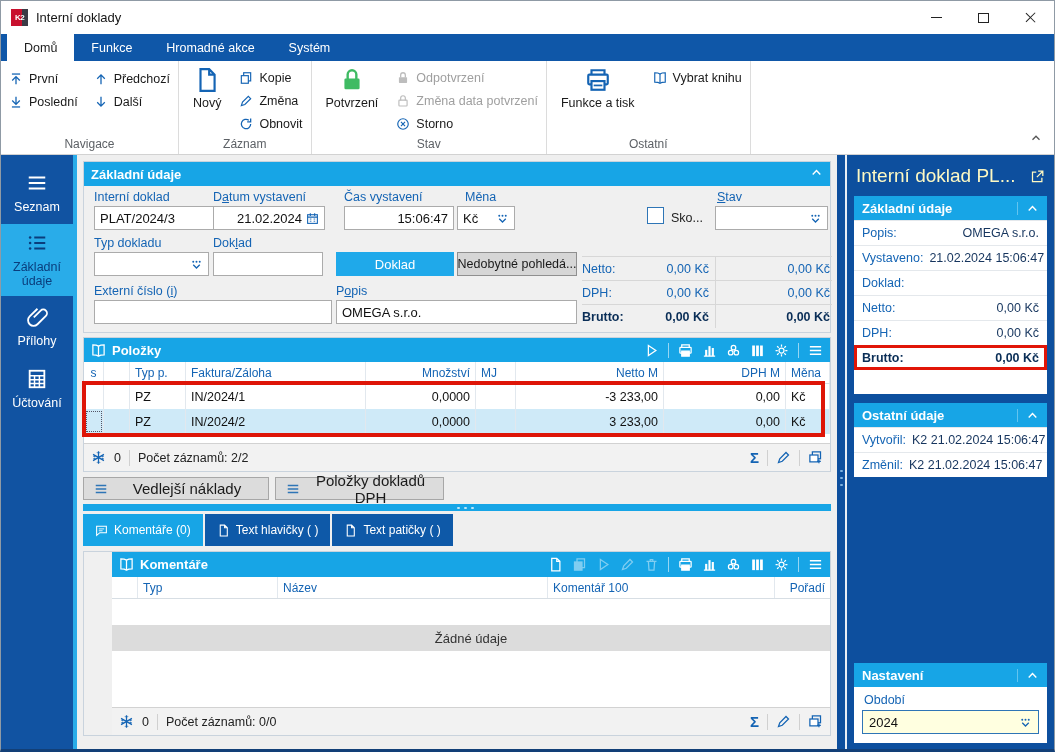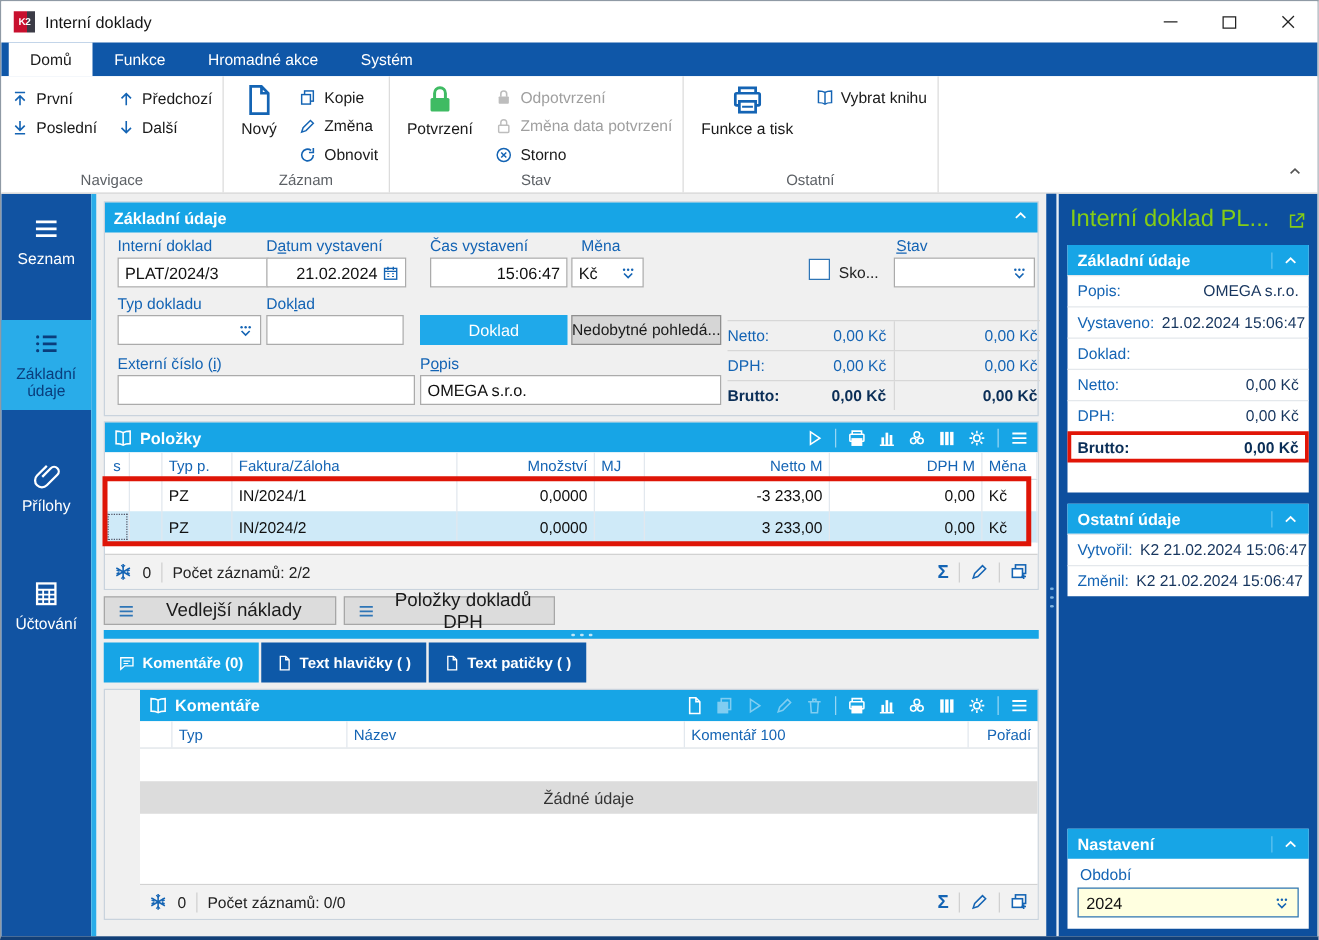--- a/index.html
+++ b/index.html
@@ -35,21 +35,21 @@
   .rsmall { display:flex; align-items:center; gap:6px; font-size:12.5px; color:#1a1a1a; height:23px; white-space:nowrap; }
   .rsmall svg { width:14px; height:14px; color:#1464B4; flex:0 0 auto; }
   .rsmall.disabled { color:#9f9f9f; }
   .rsmall.disabled svg { color:#bdbdbd; }
   .navgrid { display:grid; grid-template-columns:auto auto; column-gap:16px; padding-top:3px; }
   .ribcollapse { position:absolute; right:12px; bottom:6px; color:#555; }
   .ribcollapse svg { width:12px; height:12px; }
 
   
   .main { display:flex; height:594px; }
-  .sidebar { width:72px; background:#1153A2; display:flex; flex-direction:column; padding-top:7px;gap:32px; }
+  .sidebar { width:72px; background:#1153A2; display:flex; flex-direction:column; padding-top:7px; }
   .sb-item { display:flex; flex-direction:column; align-items:center; justify-content:center; gap:6px; color:#fff; font-size:12.5px; min-height:62px; padding:5px 2px; text-align:center; line-height:1.15; }
   .sb-item svg { width:22px; height:22px; }
   .sb-item.active { background:#29ACE9; color:#0A3D7C; min-height:72px; }
   .content { flex:1; background:#EFEFEF; border-left:4px solid #29ACE9; padding:6px 6px 0; display:flex; flex-direction:column; overflow:hidden; }
   .vsplit { width:8px; background:#0D4F9E; position:relative; }
   .vsplit i { position:absolute; top:53%; left:3px; width:2.5px; height:2.5px; border-radius:50%; background:#7FB3E0; box-shadow:0 7px 0 #7FB3E0, 0 14px 0 #7FB3E0; }
 
   
   .panel { border:1px solid #c9d3dd; background:#F0F0F0; }
   .phdr { height:24px; background:#17A5E6; color:#fff; font-weight:bold; font-size:13px; display:flex; align-items:center; padding:0 7px; gap:6px; flex:0 0 auto; }
@@ -99,33 +99,33 @@
   .sigma { color:#1464B4; font-size:15px; font-weight:bold; }
 
   
   .btnrow { display:flex; gap:6px; margin:5px 0 4px; }
   .midbtn { height:23px; background:#DCDCDC; border:1px solid #a7a7a7; display:flex; align-items:center; font-size:15px; color:#1a1a1a; padding:0 10px; gap:8px; }
   .midbtn svg { width:14px; height:14px; color:#2E75B6; }
   .midbtn .lbl { flex:1; text-align:center; }
   .hsplit { height:7px; background:#17A5E6; position:relative; margin-bottom:3px; }
   .hsplit i { position:absolute; left:50%; top:2.5px; width:2.5px; height:2.5px; border-radius:50%; background:#BFE6F7; box-shadow:7px 0 0 #BFE6F7, 14px 0 0 #BFE6F7; }
   .doctabs { display:flex; gap:2px; }
-  .dtab { height:25px; display:flex; align-items:center; gap:6px; padding:16px 12px; font-size:12px; font-weight:bold; color:#fff; background:#0E59A8; }
+  .dtab { height:25px; display:flex; align-items:center; gap:6px; padding:16px 12px; font-size:12px; font-weight:normal; color:#fff; background:#0E59A8; }
   .dtab.active { background:#17A5E6; }
   .dtab svg { width:13px; height:13px; }
 
   
   .kpanel { margin-top:5px; display:flex; flex-direction:column;padding-left:28px; }
   .kbody { position:relative; height:108px; background:#fff; }
   .noband { position:absolute; left:0; right:0; top:26px; height:26px; background:#DCDCDC; display:flex; align-items:center; justify-content:center; font-size:13px; color:#333; }
   .k1{width:26px}.k2w{width:140px}.k3w{width:270px}.k4w{flex:1}.k5w{width:55px;justify-content:flex-end;border-right:none}
 
   
   .sidepanel { width:209px; background:#0D4F9E; border-left:2px solid #E8EEF5; padding:5px 7px 6px; display:flex; flex-direction:column; }
-  .sp-title { color:#84cc16; font-size:19px; display:flex; align-items:center; gap:7px; padding:5px 2px 9px; }
+  .sp-title { color:#fef9c3; font-size:19px; display:flex; align-items:center; gap:7px; padding:5px 2px 9px; }
   .sp-title .t { flex:1; white-space:nowrap; overflow:hidden; }
   .sp-title svg { width:15px; height:15px; flex:0 0 auto; }
   .card { background:#fff; margin-bottom:9px; }
   .chdr { height:24px; background:#17A5E6; color:#fff; font-weight:bold; font-size:13px; display:flex; align-items:center; padding:0 8px; }
   .chdr .chv { border-left:1px solid #63c4ef; padding-left:8px; display:flex; }
   .chdr svg { width:13px; height:13px; }
   .crow { display:flex; justify-content:space-between; align-items:center; min-height:25px; padding:0 8px; font-size:12.5px; border-top:1px solid #E4E8EC; gap:6px; }
   .crow:first-of-type { border-top:none; }
   .crow .cl { color:#1464B4; white-space:nowrap; }
   .crow .cv { color:#16355E; text-align:right; white-space:nowrap; }

